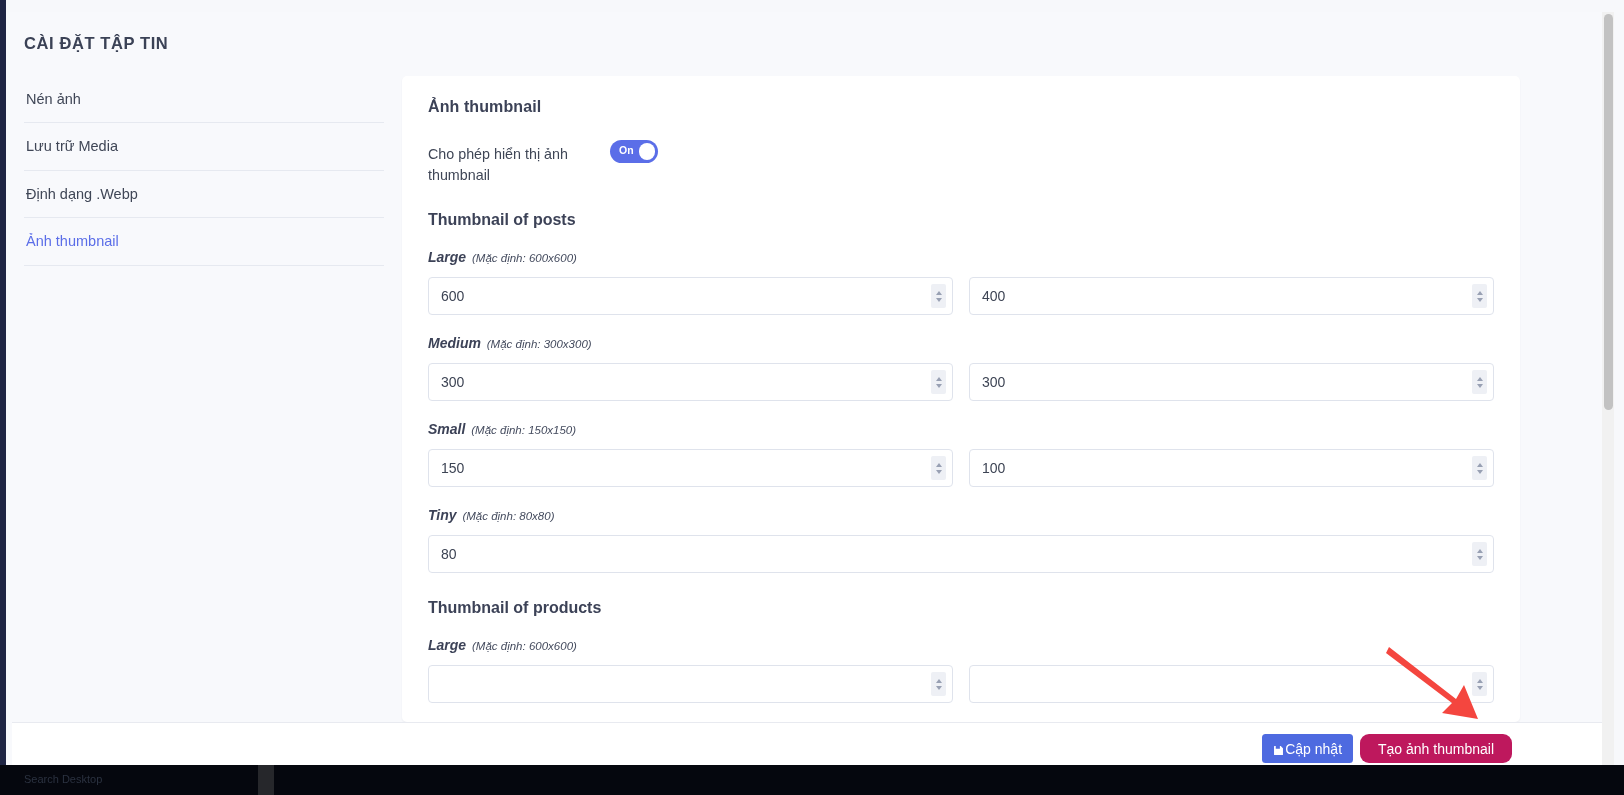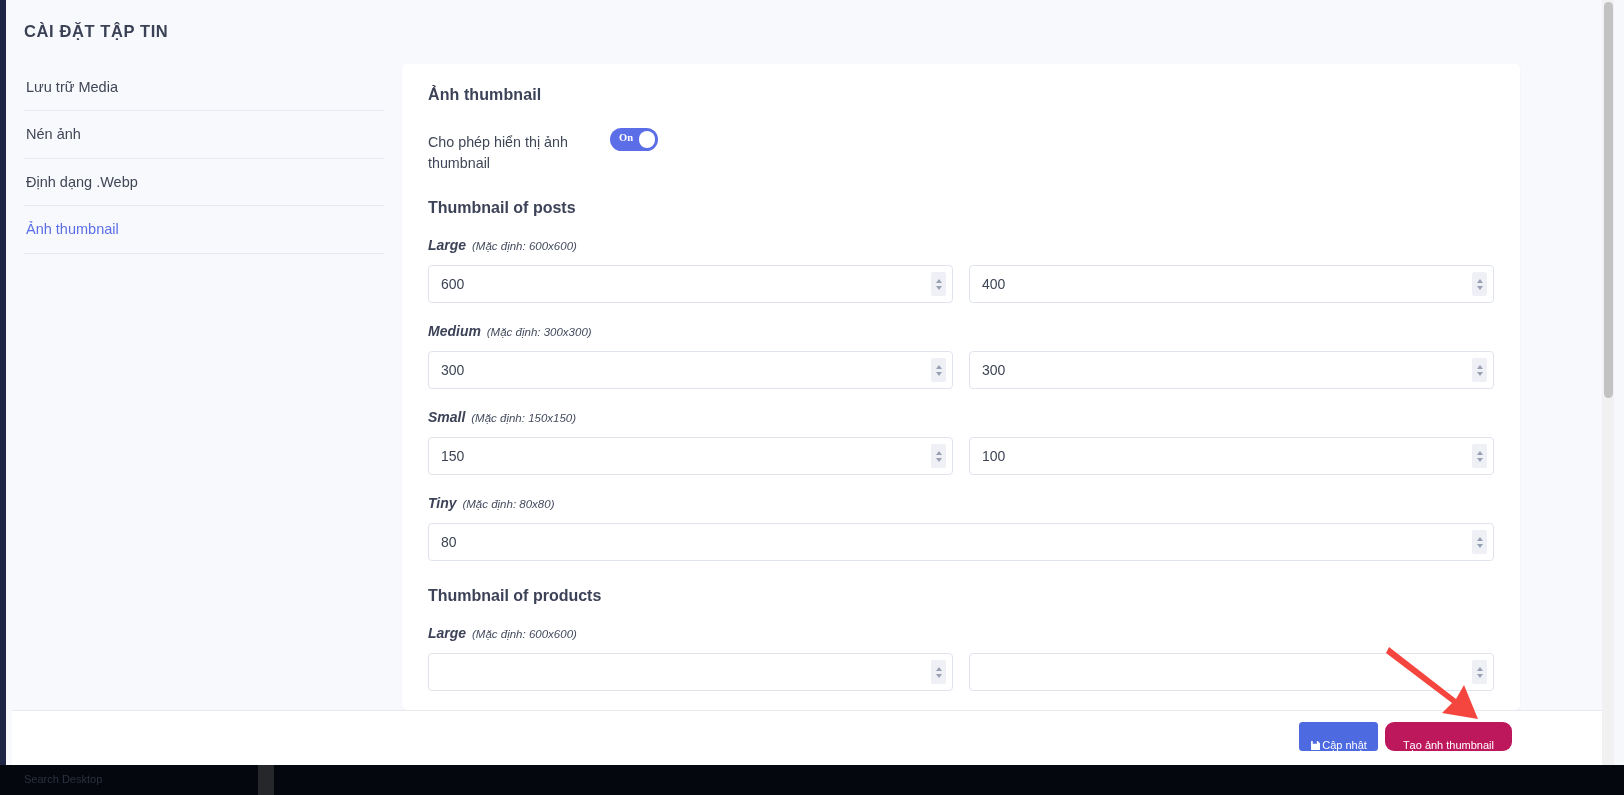--- a/index.html
+++ b/index.html
@@ -28,21 +28,21 @@
     left: 0; top: 0;
     width: 6px;
     height: 765px;
     background: #1f2544;
     z-index: 40;
   }
 
   
   #page {
     position: absolute;
-    left: 6px; top: 0;
+    left: 6px; top: 12px;
     width: 1608px;
     height: 765px;
     background: #f8f9fc;
     overflow: hidden;
   }
 
   
   #page-title {
     position: absolute;
     left: 18px;
@@ -121,21 +121,20 @@
     cursor: pointer;
     margin-left: 2px;
   }
   .switch .sw-text {
     position: absolute;
     left: 9px; top: 4px;
     font-size: 10.5px;
     font-weight: 600;
     color: #ffffff;
     letter-spacing: .2px;
-    font-family: Liberation Serif, serif;
   }
   .switch .knob {
     position: absolute;
     right: 3px; top: 3.3px;
     width: 16.5px; height: 16.5px;
     border-radius: 50%;
     background: #ffffff;
   }
 
   h3.group-title {
@@ -220,26 +219,26 @@
     position: absolute;
     right: 108px;
     top: 11px;
     display: flex;
     gap: 7px;
   }
   .btn {
     height: 29px;
     border: none;
     border-radius: 3.5px;
-    font-size: 11px;
+    font-size: 14px;
     font-family: inherit;
     color: #ffffff;
     cursor: pointer;
     display: inline-flex;
-    align-items: flex-end;
+    align-items: center;
     justify-content: center;
     padding: 0 11px;
     white-space: nowrap;
   }
   .btn-update { background: #4e6ae0; }
   .btn-generate { background: #be185d; padding: 0 18px; border-radius: 9px; }
   .save-icon {
     display: inline-block;
     width: 11px; height: 11px;
     margin-right: 1px;
@@ -306,22 +305,22 @@
 
 <div id="viewport">
 
   <div id="left-rail"></div>
 
   <div id="page">
 
     <div id="page-title">CÀI ĐẶT TẬP TIN</div>
 
     <nav id="settings-nav">
+      <a class="nav-item">Nén ảnh</a>
       <a class="nav-item">Lưu trữ Media</a>
-      <a class="nav-item">Nén ảnh</a>
       <a class="nav-item">Định dạng .Webp</a>
       <a class="nav-item active">Ảnh thumbnail</a>
     </nav>
 
     <section id="content-card">
       <div id="card-inner">
 
         <h2 class="section-title">Ảnh thumbnail</h2>
 
         <div class="toggle-row">

